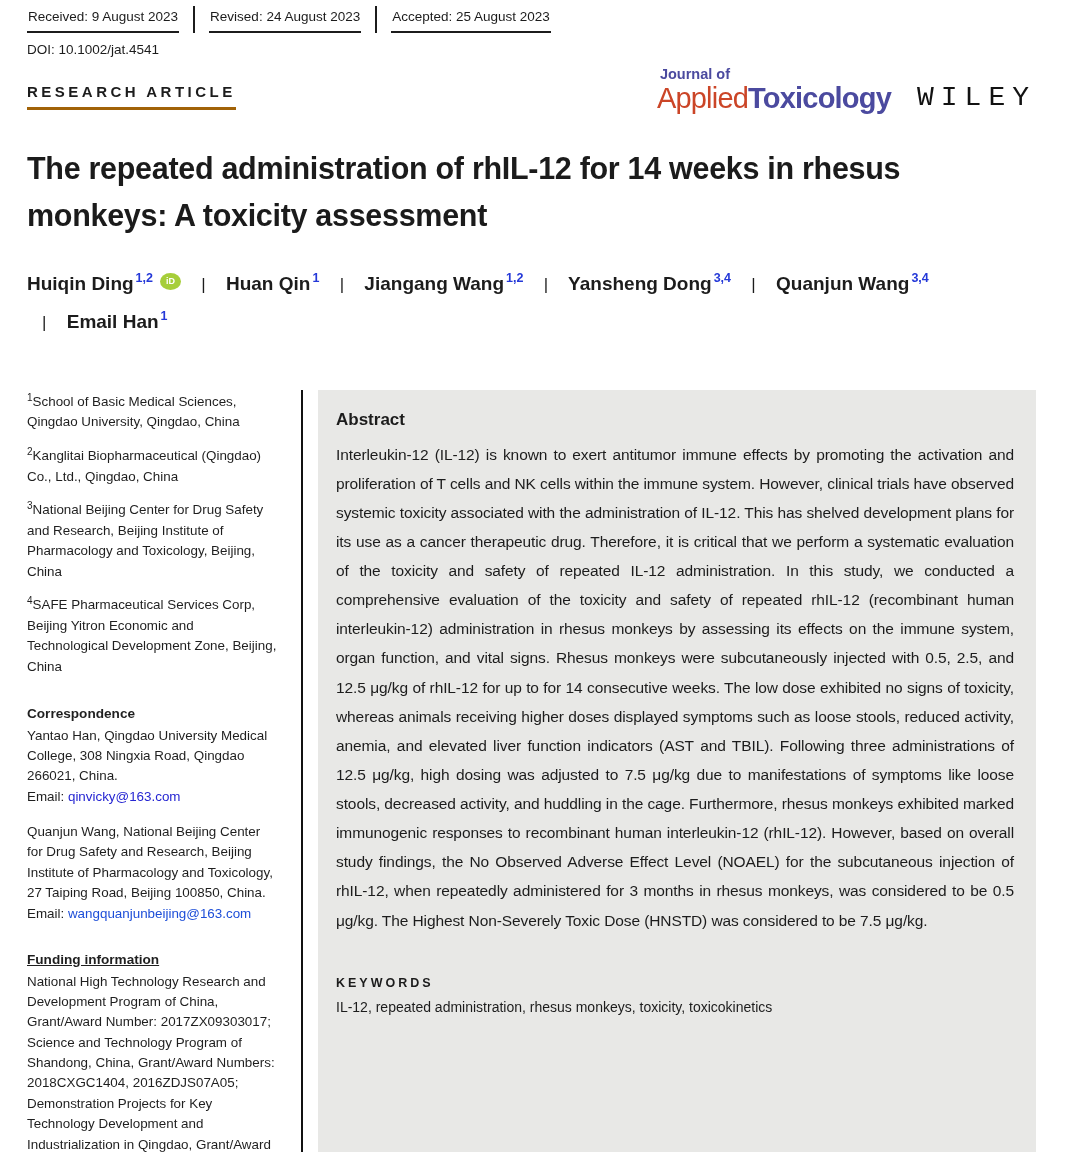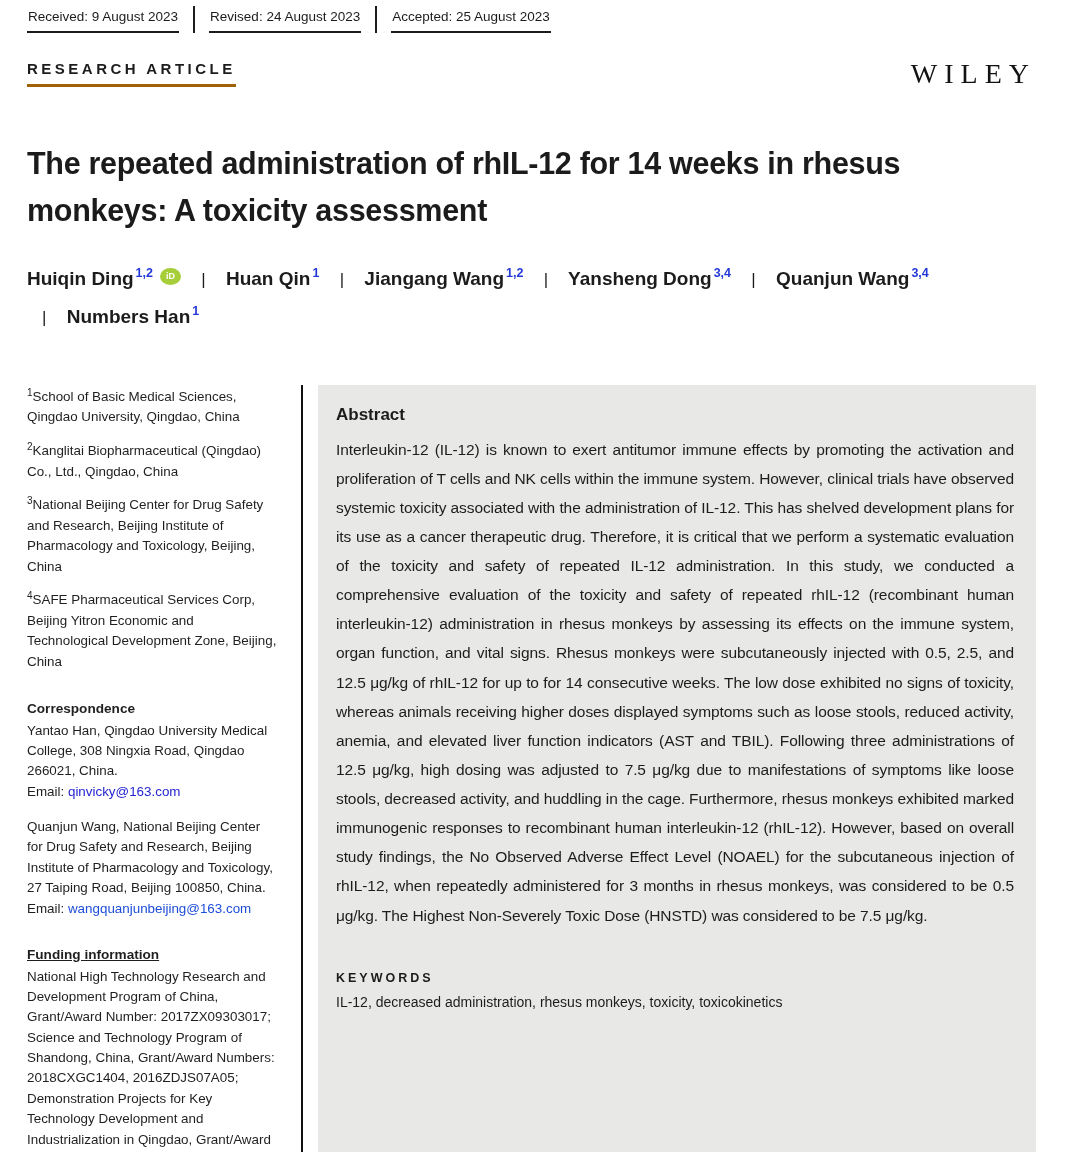--- a/index.html
+++ b/index.html
@@ -33,28 +33,28 @@
     padding-bottom: 7px; margin-bottom: 3px;
     white-space: nowrap;
   }
   .logo-group { display: flex; align-items: flex-start; gap: 26px; margin-top: 2px; }
   .journal-logo { line-height: 1; }
   .journal-of { display: block; font-size: 14.5px; font-weight: 600; margin-left: 3px; }
   .journal-name { font-size: 29px; letter-spacing: -0.8px; margin-top: 2px; display: block; }
   .journal-name .regular { font-weight: 400; }
   .journal-name .bold { font-weight: 700; }
   .wiley-logo {
-    font-family: Liberation Serif, serif;
+    font-family: Liberation Mono, monospace;
     font-size: 28px; letter-spacing: 7px; color: #121212;
     margin-top: 15px; font-weight: 500;
   }
 
   
   .article-title {
-    margin-top: 50px;
+    margin-top: 32px;
     font-size: 30.5px; font-weight: 700; letter-spacing: -0.3px;
     line-height: 1.55; color: #1b1b1b;
     max-width: 1010px;
   }
 
   
   .authors { margin-top: 25px; font-size: 19px; font-weight: 700; line-height: 2.0; max-width: 940px; }
   .author { white-space: nowrap; }
   .author-sup { font-size: 12.5px; font-weight: 700; position: relative; top: -8px; margin-left: 2px; }
   .author-sep { font-weight: 400; margin: 0 15px; font-size: 17px; color: #1c1c1c; }
@@ -99,42 +99,47 @@
 
 <div class="page">
 
   <div class="dates-row">
     <div class="date-cell">Received: 9 August 2023</div>
     <div class="date-sep"></div>
     <div class="date-cell">Revised: 24 August 2023</div>
     <div class="date-sep"></div>
     <div class="date-cell">Accepted: 25 August 2023</div>
   </div>
+  <div class="doi-line">DOI: 10.1002/jat.4541</div>
 
   <div class="brand-row">
     <div class="article-type">RESEARCH ARTICLE</div>
     <div class="logo-group">
+      <div class="journal-logo">
+        <span class="journal-of" style="color: rgb(75, 74, 159);">Journal of</span>
+        <span class="journal-name"><span class="regular" style="color: rgb(203, 69, 39);">Applied</span><span class="bold" style="color: rgb(75, 74, 159);">Toxicology</span></span>
+      </div>
       <div class="wiley-logo">WILEY</div>
     </div>
   </div>
 
   <h1 class="article-title">The repeated administration of rhIL-12 for 14 weeks in rhesus monkeys: A toxicity assessment</h1>
 
   <div class="authors">
     <span class="author"><span>Huiqin Ding</span><span class="author-sup" style="color: rgb(36, 56, 216);">1,2</span><i class="orcid-icon" style="background: rgb(166, 206, 57);">iD</i></span>
     <span class="author-sep">|</span>
     <span class="author"><span>Huan Qin</span><span class="author-sup" style="color: rgb(36, 56, 216);">1</span></span>
     <span class="author-sep">|</span>
     <span class="author"><span>Jiangang Wang</span><span class="author-sup" style="color: rgb(36, 56, 216);">1,2</span></span>
     <span class="author-sep">|</span>
     <span class="author"><span>Yansheng Dong</span><span class="author-sup" style="color: rgb(36, 56, 216);">3,4</span></span>
     <span class="author-sep">|</span>
     <span class="author"><span>Quanjun Wang</span><span class="author-sup" style="color: rgb(36, 56, 216);">3,4</span></span>
     <span class="author-sep">|</span>
-    <span class="author"><span>Numbers Han</span><span class="author-sup" style="color: rgb(36, 56, 216);">1</span></span>
+    <span class="author"><span>Email Han</span><span class="author-sup" style="color: rgb(36, 56, 216);">1</span></span>
   </div>
 
   <div class="main-cols">
 
     <div class="left-col">
       <p class="affil"><sup>1</sup><span>School of Basic Medical Sciences, Qingdao University, Qingdao, China</span></p>
       <p class="affil"><sup>2</sup><span>Kanglitai Biopharmaceutical (Qingdao) Co., Ltd., Qingdao, China</span></p>
       <p class="affil"><sup>3</sup><span>National Beijing Center for Drug Safety and Research, Beijing Institute of Pharmacology and Toxicology, Beijing, China</span></p>
       <p class="affil"><sup>4</sup><span>SAFE Pharmaceutical Services Corp, Beijing Yitron Economic and Technological Development Zone, Beijing, China</span></p>
 
@@ -147,17 +152,17 @@
       <div class="block-heading funding-heading">Funding information</div>
       <p>National High Technology Research and Development Program of China, Grant/Award Number: 2017ZX09303017; Science and Technology Program of Shandong, China, Grant/Award Numbers: 2018CXGC1404, 2016ZDJS07A05; Demonstration Projects for Key Technology Development and Industrialization in Qingdao, Grant/Award Number: 23-1-4-xxgg-14-nsh</p>
     </div>
 
     <div class="col-divider"></div>
 
     <div class="abstract-box" style="background: rgb(232, 232, 230);">
       <div class="abstract-heading">Abstract</div>
       <p class="abstract-text">Interleukin-12 (IL-12) is known to exert antitumor immune effects by promoting the activation and proliferation of T cells and NK cells within the immune system. However, clinical trials have observed systemic toxicity associated with the administration of IL-12. This has shelved development plans for its use as a cancer therapeutic drug. Therefore, it is critical that we perform a systematic evaluation of the toxicity and safety of repeated IL-12 administration. In this study, we conducted a comprehensive evaluation of the toxicity and safety of repeated rhIL-12 (recombinant human interleukin-12) administration in rhesus monkeys by assessing its effects on the immune system, organ function, and vital signs. Rhesus monkeys were subcutaneously injected with 0.5, 2.5, and 12.5 μg/kg of rhIL-12 for up to for 14 consecutive weeks. The low dose exhibited no signs of toxicity, whereas animals receiving higher doses displayed symptoms such as loose stools, reduced activity, anemia, and elevated liver function indicators (AST and TBIL). Following three administrations of 12.5 μg/kg, high dosing was adjusted to 7.5 μg/kg due to manifestations of symptoms like loose stools, decreased activity, and huddling in the cage. Furthermore, rhesus monkeys exhibited marked immunogenic responses to recombinant human interleukin-12 (rhIL-12). However, based on overall study findings, the No Observed Adverse Effect Level (NOAEL) for the subcutaneous injection of rhIL-12, when repeatedly administered for 3 months in rhesus monkeys, was considered to be 0.5 μg/kg. The Highest Non-Severely Toxic Dose (HNSTD) was considered to be 7.5 μg/kg.</p>
       <div class="keywords-heading">KEYWORDS</div>
-      <div class="keywords-text">IL-12, decreased administration, rhesus monkeys, toxicity, toxicokinetics</div>
+      <div class="keywords-text">IL-12, repeated administration, rhesus monkeys, toxicity, toxicokinetics</div>
     </div>
 
   </div>
 </div>
 
 </body></html>

